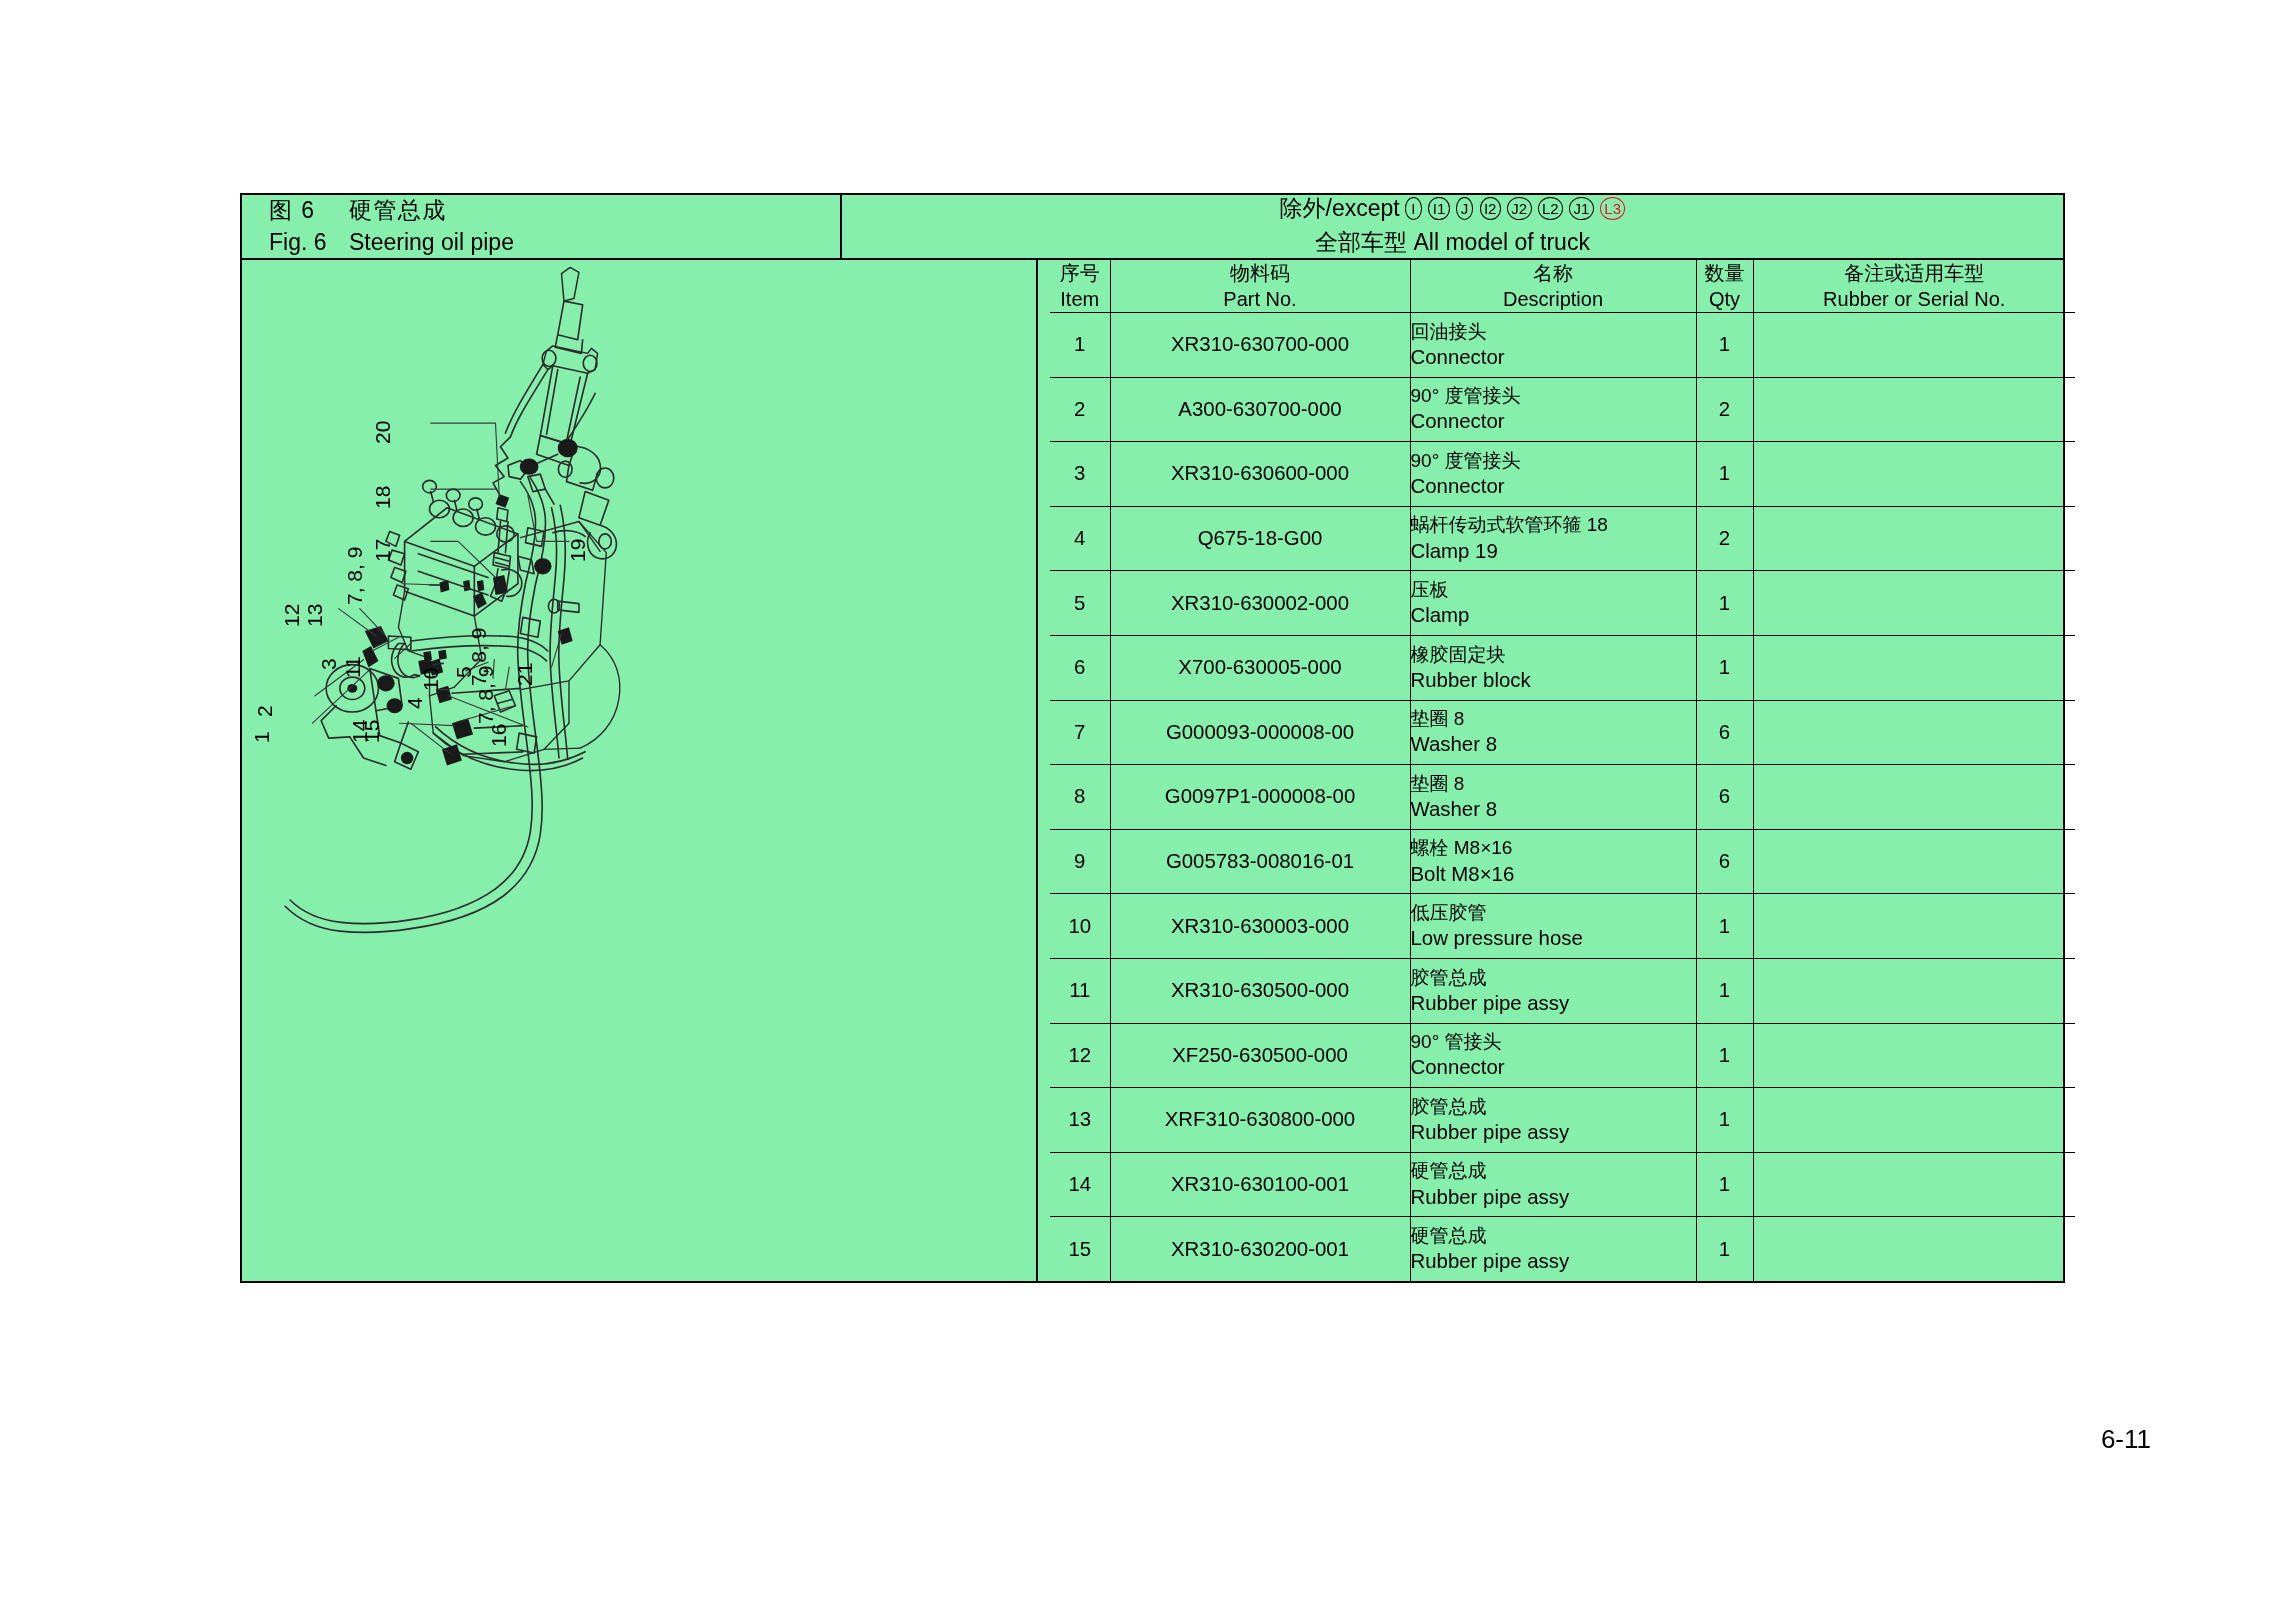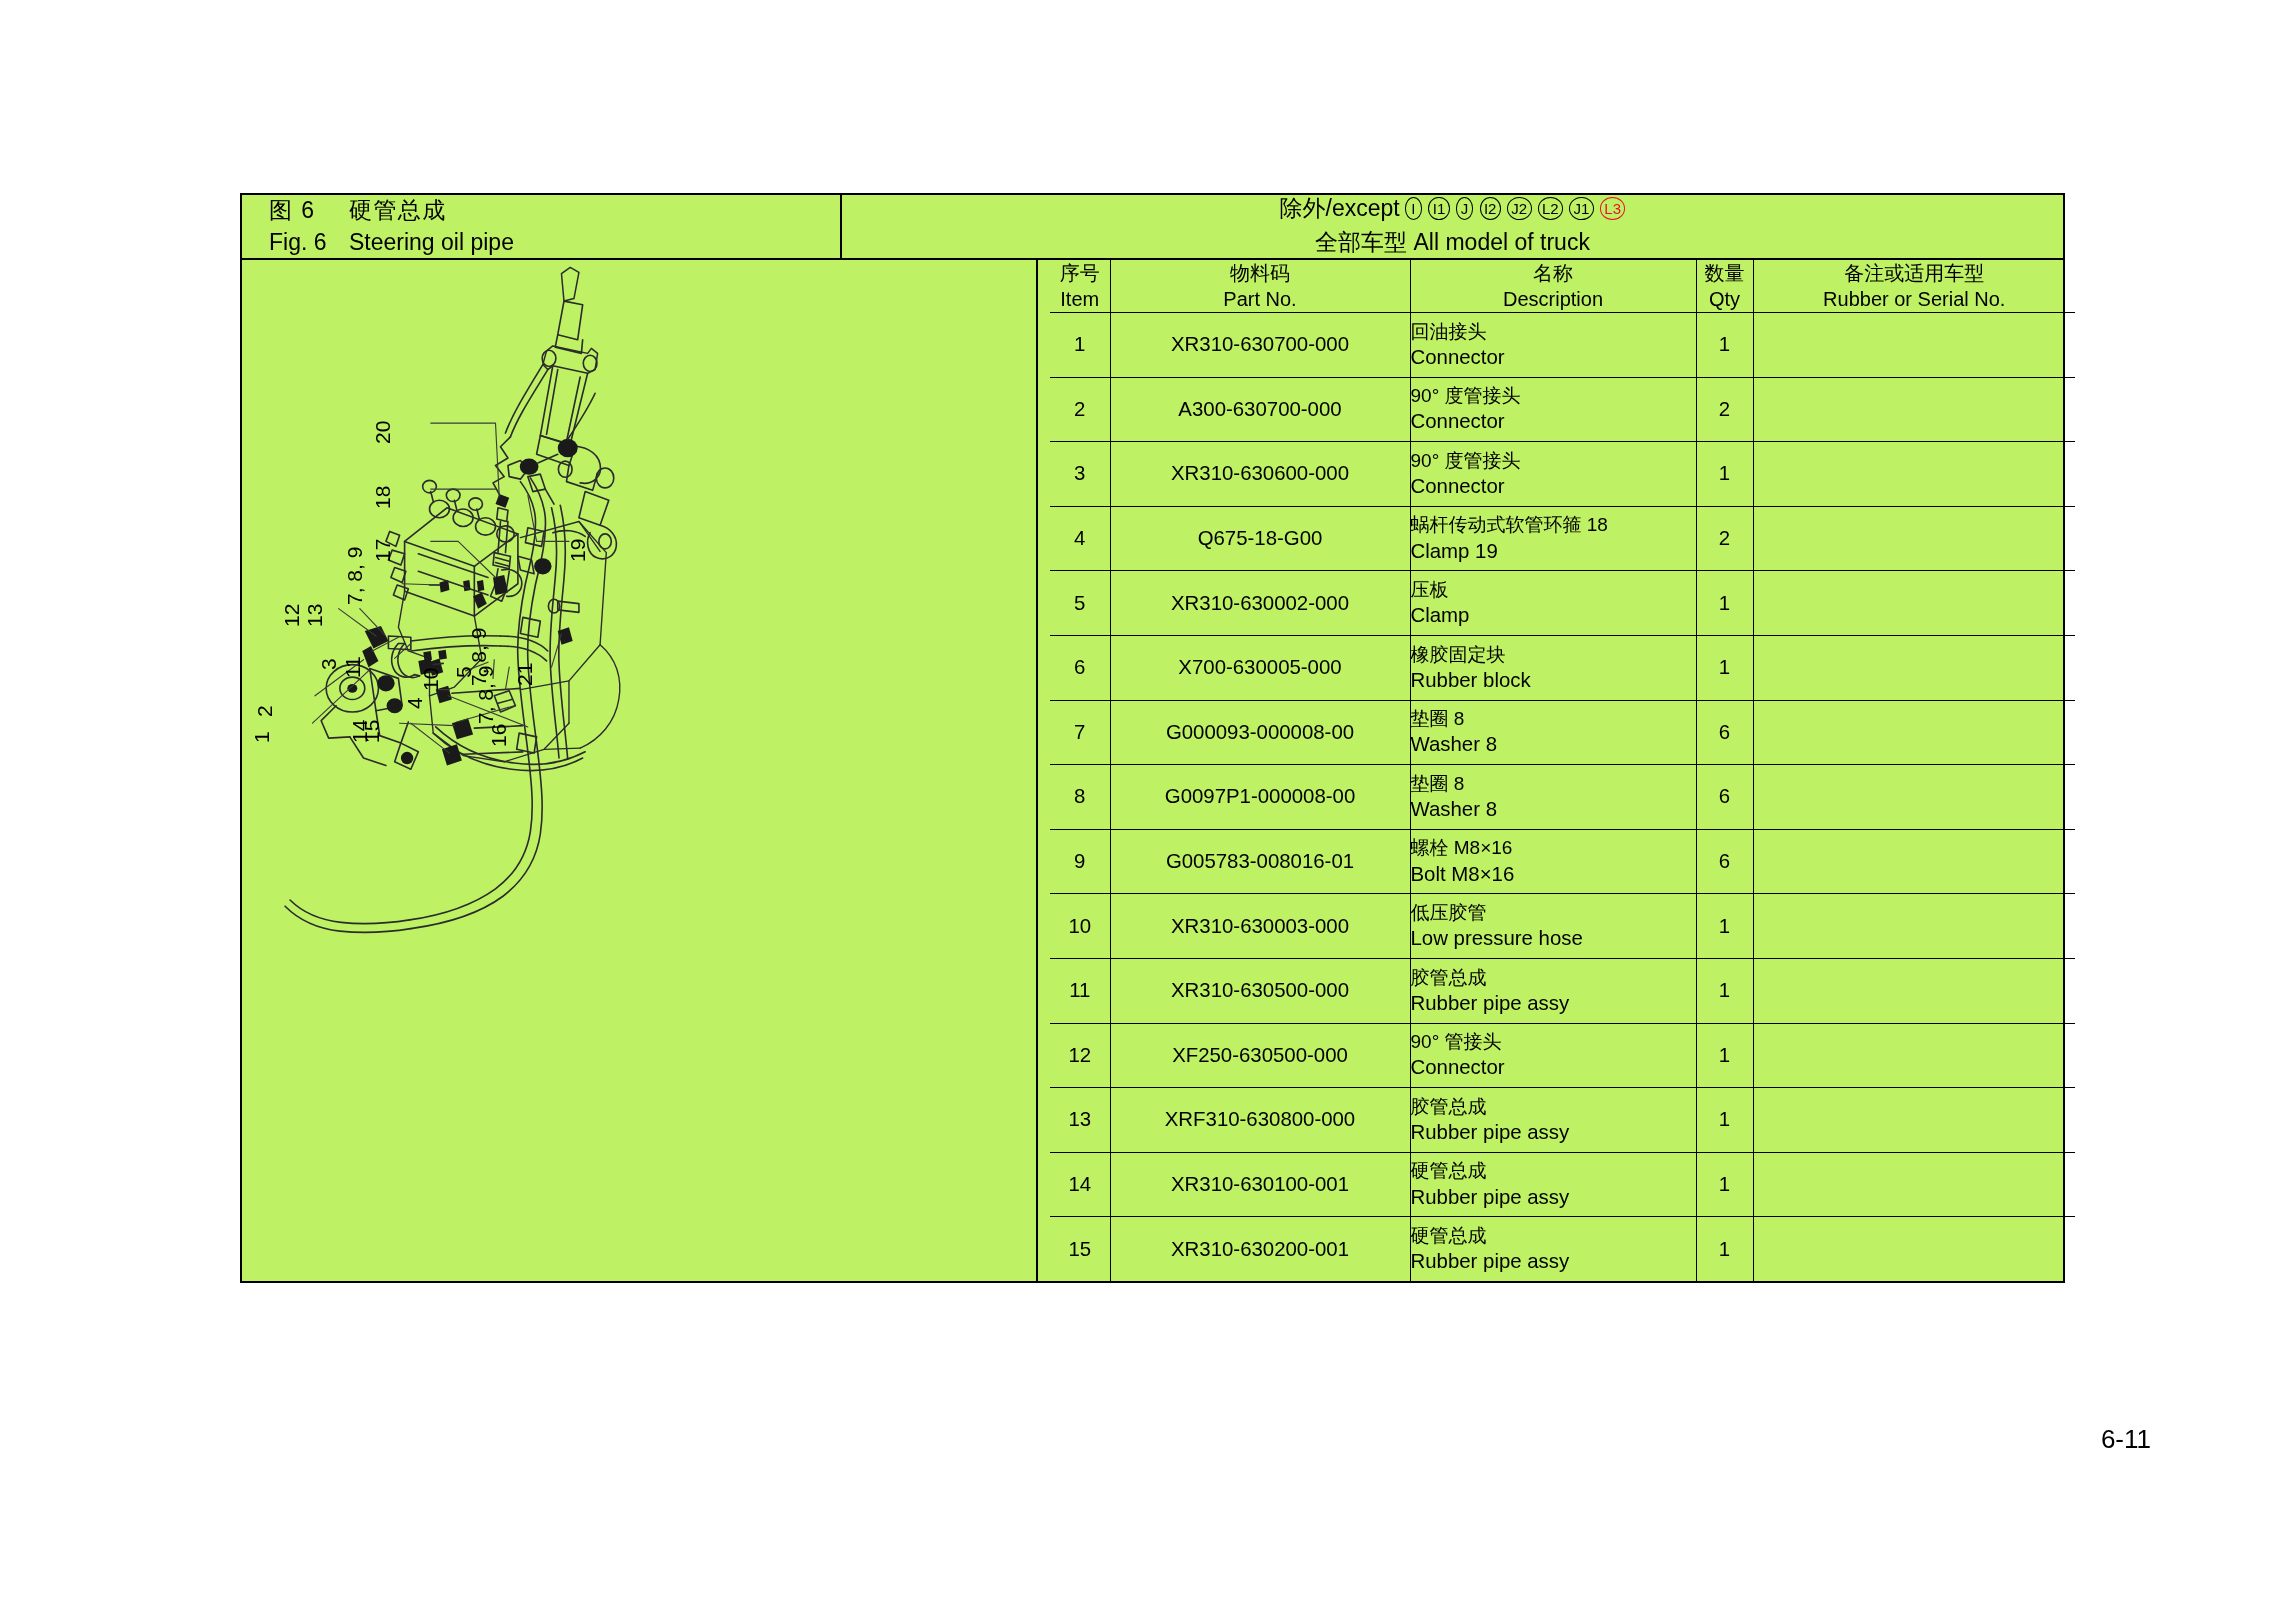--- a/index.html
+++ b/index.html
@@ -9,21 +9,21 @@
     font-family:"Liberation Sans","DejaVu Sans",sans-serif;
     color:#000;-webkit-font-smoothing:antialiased;
   }
 
   
   #sheet{
     position:absolute;left:240px;top:193px;
     width:1825px;height:1090px;
     border:2px solid #000;
     box-sizing:border-box;
-    background:#bef264;
+    background:#86efac;
   }
 
   
   #header-band{
     position:absolute;left:0;top:0;width:100%;height:65px;
     border-bottom:2px solid #000;box-sizing:border-box;
     display:flex;
   }
   #fig-title-cell{
     width:600px;flex:0 0 600px;

